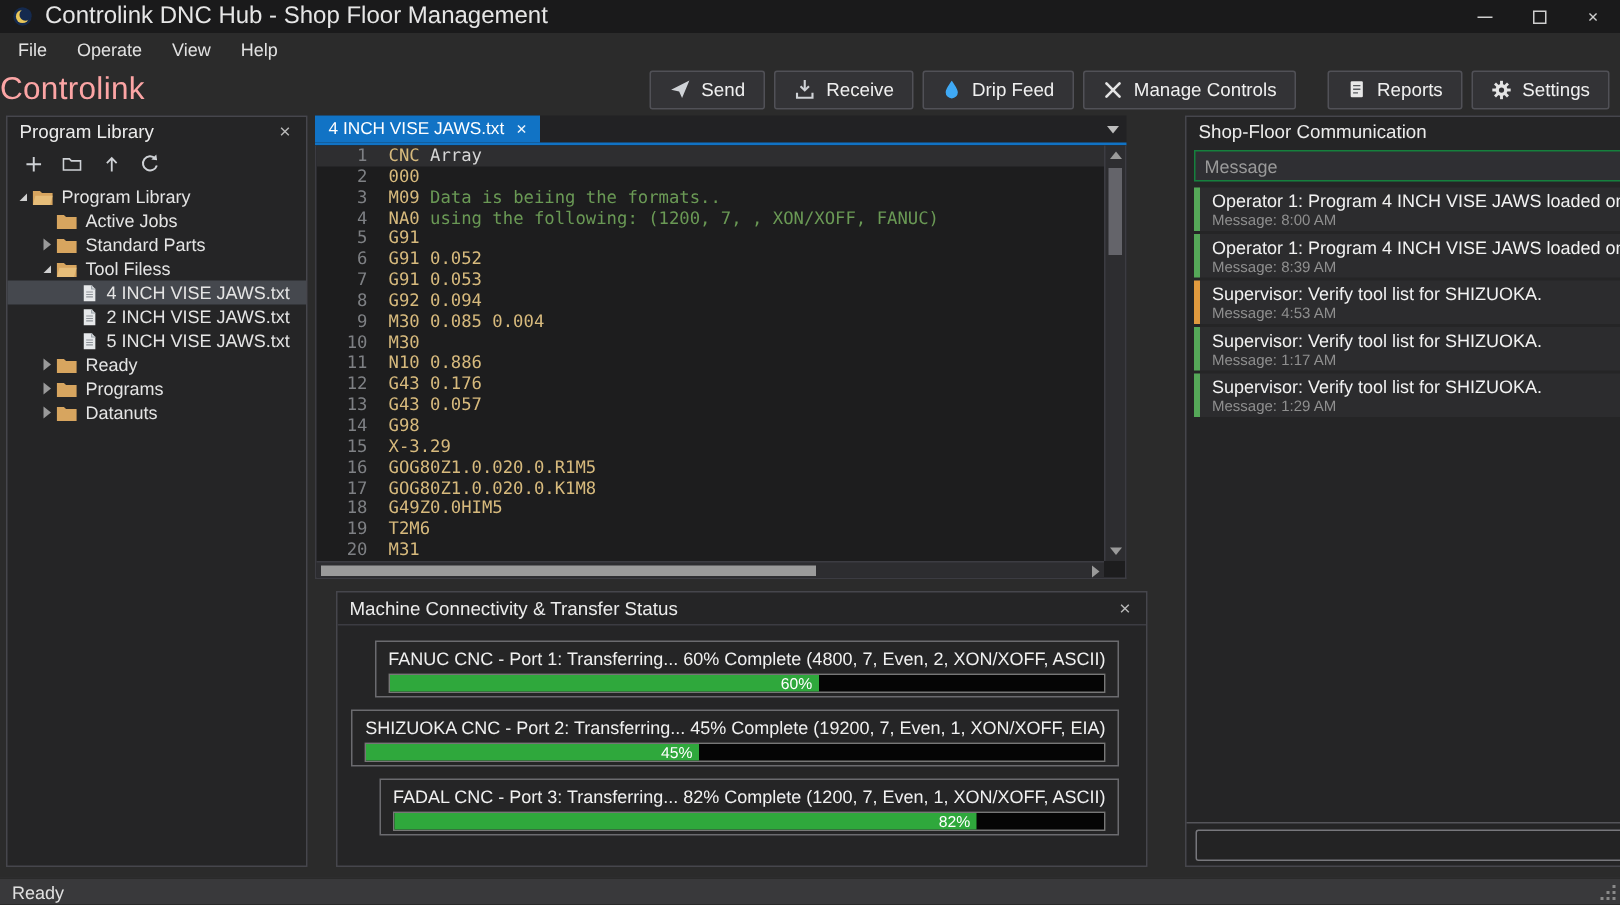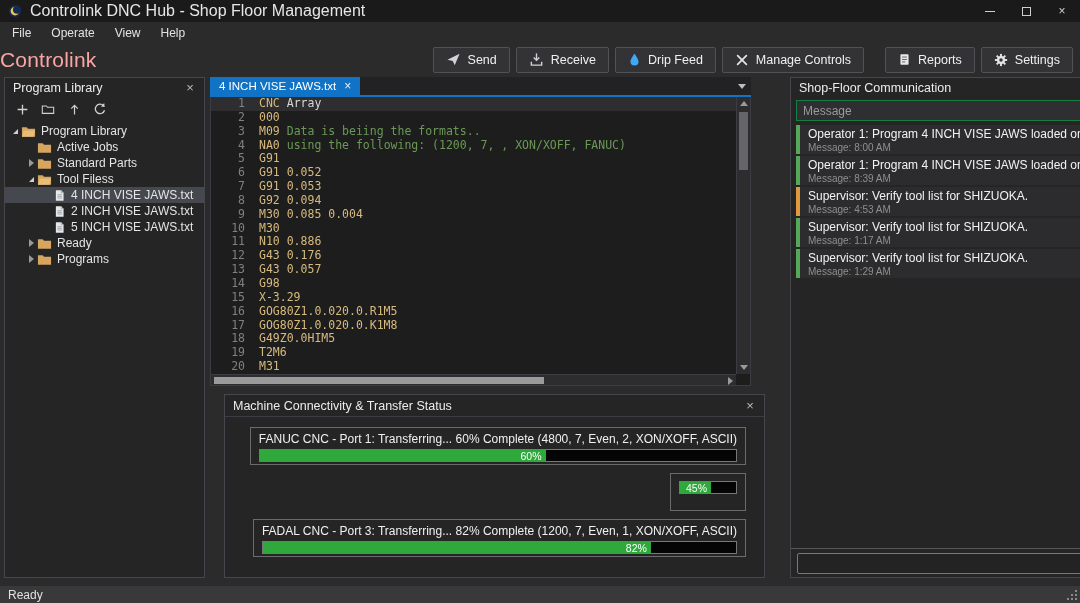--- a/index.html
+++ b/index.html
@@ -324,20 +324,31 @@
         <div class="tree-row" style="padding-left: 20px;">
           <span class="twisty">
             <div class="tw-col"></div>
           </span>
           <span class="tree-ico">
             <svg viewBox="0 0 16 16" width="15" height="15">
               <path d="M1 3.5 H6 L7.5 5 H15 V13.5 H1 Z" fill="#d7a55f"></path>
             </svg>
           </span>
           <span>Programs</span>
+        </div>
+        <div class="tree-row" style="padding-left: 20px;">
+          <span class="twisty">
+            <div class="tw-col"></div>
+          </span>
+          <span class="tree-ico">
+            <svg viewBox="0 0 16 16" width="15" height="15">
+              <path d="M1 3.5 H6 L7.5 5 H15 V13.5 H1 Z" fill="#d7a55f"></path>
+            </svg>
+          </span>
+          <span>Datanuts</span>
         </div>
       </div>
   </div>
 
   <div class="tabstrip">
     <div class="tab">
       <span>4 INCH VISE JAWS.txt</span>
       <span class="tab-close">×</span>
     </div>
     <div class="strip-caret">
@@ -393,20 +404,21 @@
     <div class="cards">
         <div class="card">
           <div class="card-label">FANUC CNC - Port 1: Transferring... 60% Complete (4800, 7, Even, 2, XON/XOFF, ASCII)</div>
           <div class="bar">
             <div class="fill" style="width: 60%; background: rgb(47, 168, 60);">
               <span>60%</span>
             </div>
           </div>
         </div>
         <div class="card">
+          <div class="card-label">SHIZUOKA CNC - Port 2: Transferring... 45% Complete (19200, 7, Even, 1, XON/XOFF, EIA)</div>
           <div class="bar">
             <div class="fill" style="width: 45%; background: rgb(47, 168, 60); padding-left: 31px;">
               <span>45%</span>
             </div>
           </div>
         </div>
         <div class="card">
           <div class="card-label">FADAL CNC - Port 3: Transferring... 82% Complete (1200, 7, Even, 1, XON/XOFF, ASCII)</div>
           <div class="bar">
             <div class="fill" style="width: 82%; background: rgb(47, 168, 60);">

